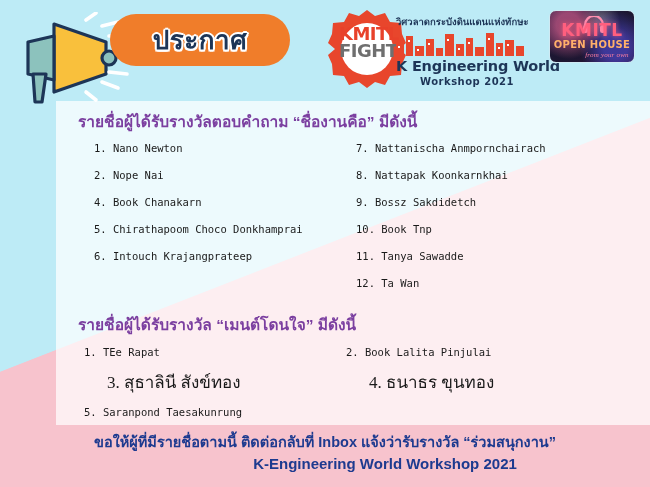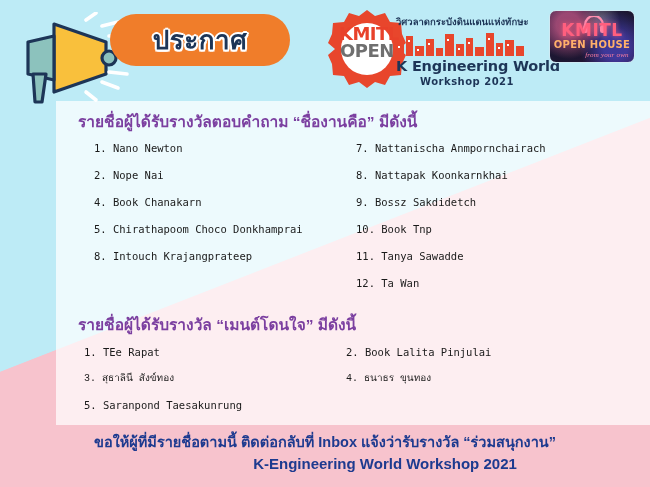--- a/index.html
+++ b/index.html
@@ -142,21 +142,21 @@
   .col { position: absolute; top: 0; }
   .col-left  { left: 38px; }
   .col-right { left: 300px; }
   .name {
     font-family: "DejaVu Sans Mono", monospace;
     font-size: 10.5px; color: #1a1a1a;
     line-height: 1;
     white-space: nowrap;
     margin-bottom: 16.5px;
   }
-  .name.thai { font-family: Liberation Mono, monospace; font-size: 10px; }
+  .name.thai { font-family: Liberation Serif, serif; font-size: 17px; margin-left: 23px; }
 
   .list-1 { height: 162px; margin-top: 10px; }
   .list-2 { height: 82px; margin-top: 10px; }
   .list-2 .col-left  { left: 28px; }
   .list-2 .col-right { left: 290px; }
 
   
   .footer { position: absolute; left: 0; top: 432px; width: 650px; }
   .footer-line1 {
     text-align: center;
@@ -204,21 +204,21 @@
       <span class="banner-text">ประกาศ</span>
     </div>
 
     <div class="kmitl-fight">
       <svg class="gear" viewBox="0 0 78 78">
         <path fill="#e8462c" d="M39 0 L47 6 L57 3 L62 12 L73 13 L74 24 L78 33 L71 39 L78 45 L74 54 L73 65 L62 66 L57 75 L47 72 L39 78 L31 72 L21 75 L16 66 L5 65 L4 54 L0 45 L7 39 L0 33 L4 24 L5 13 L16 12 L21 3 L31 6 Z"></path>
         <circle cx="39" cy="39" r="26" fill="#ffffff"></circle>
       </svg>
       <div class="kf-stack">
         <div class="kf-k">KMITL</div>
-        <div class="kf-f">OPEN</div>
+        <div class="kf-f">FIGHT</div>
       </div>
       <div class="kf-thai">วิศวลาดกระบังดินแดนแห่งทักษะ</div>
       <svg class="skyline" viewBox="0 0 132 26">
         <g fill="#e8462c">
           <rect x="0" y="12" width="8" height="14"></rect>
             <rect x="10" y="6" width="7" height="20"></rect>
           <rect x="19" y="16" width="9" height="10"></rect>
             <rect x="30" y="9" width="8" height="17"></rect>
           <rect x="40" y="18" width="7" height="8"></rect>
             <rect x="49" y="4" width="9" height="22"></rect>
@@ -263,21 +263,21 @@
     <div class="card-inner">
 
       <div class="section-heading">รายชื่อผู้ได้รับรางวัลตอบคำถาม “ชื่องานคือ” มีดังนี้</div>
 
       <div class="name-cols list-1">
         <div class="col col-left">
           <div class="name">1. Nano Newton</div>
           <div class="name">2. Nope Nai</div>
           <div class="name">4. Book Chanakarn</div>
           <div class="name">5. Chirathapoom Choco Donkhamprai</div>
-          <div class="name">8. Intouch Krajangprateep</div>
+          <div class="name">6. Intouch Krajangprateep</div>
         </div>
         <div class="col col-right">
           <div class="name">7.  Nattanischa Anmpornchairach</div>
           <div class="name">8.  Nattapak Koonkarnkhai</div>
           <div class="name">9. Bossz Sakdidetch</div>
           <div class="name">10. Book Tnp</div>
           <div class="name">11. Tanya Sawadde</div>
           <div class="name">12. Ta Wan</div>
         </div>
       </div>

